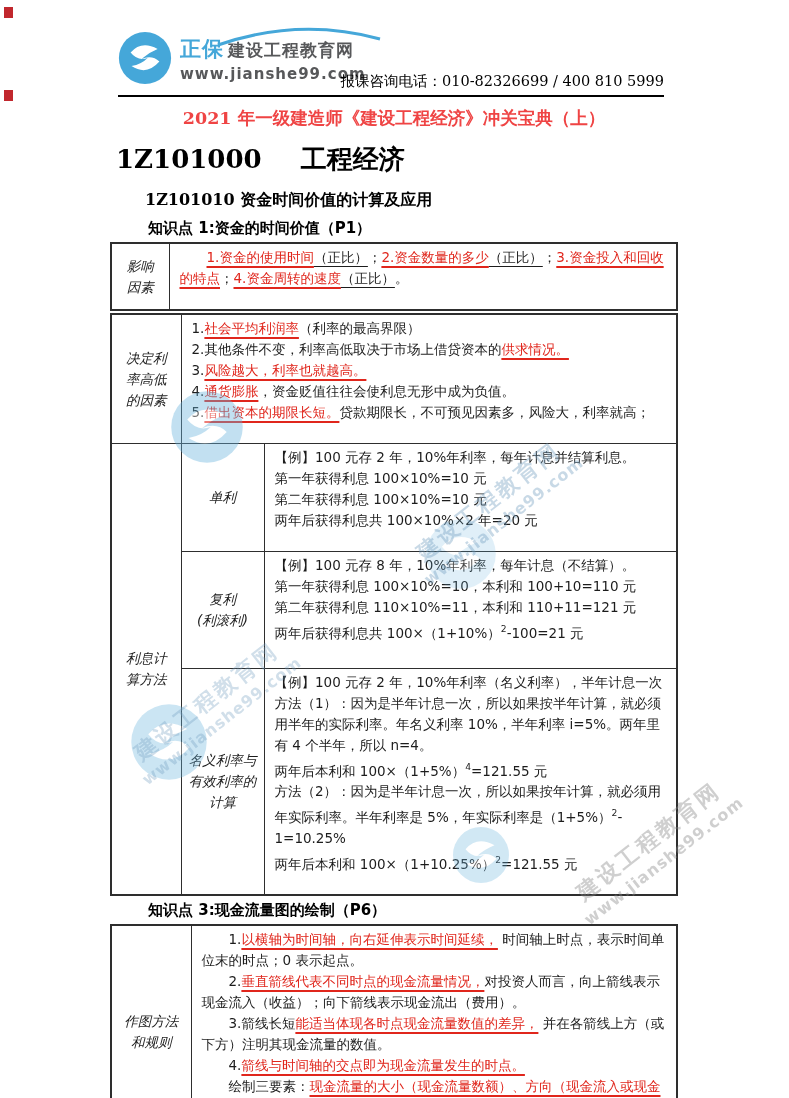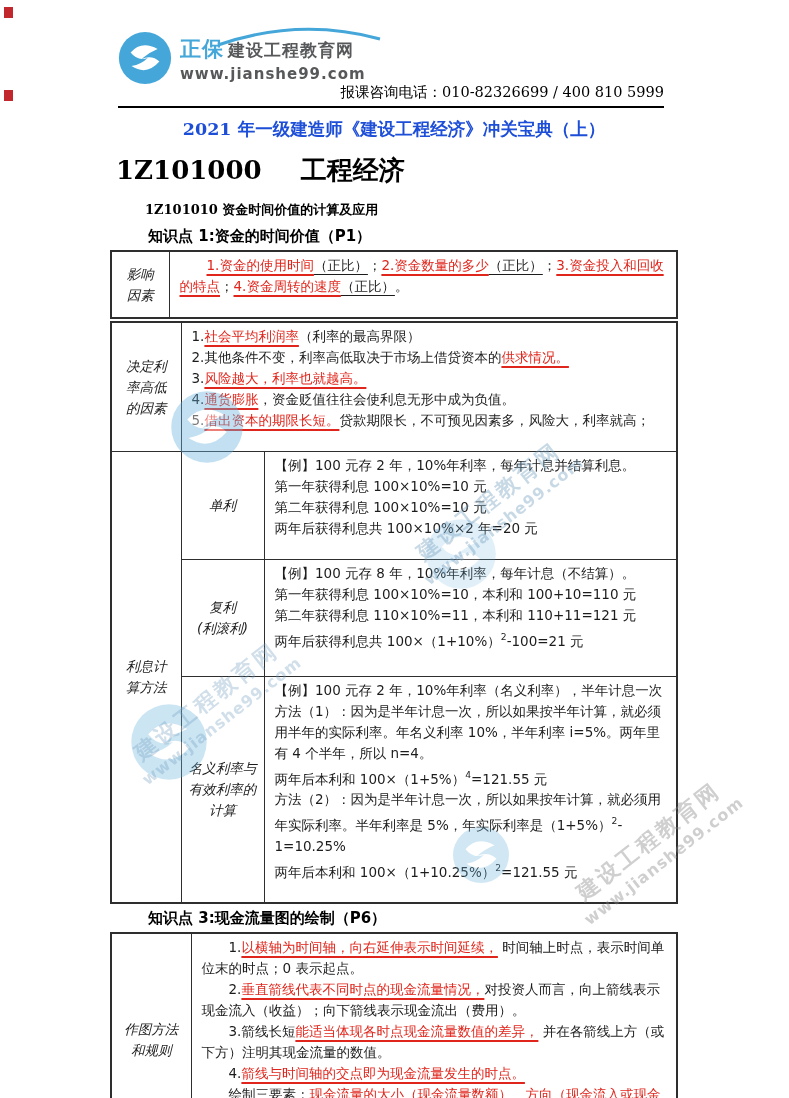--- a/index.html
+++ b/index.html
@@ -11,36 +11,36 @@
   *{margin:0;padding:0;box-sizing:border-box;}
   html,body{background:#ffffff;}
   body{font-family:"DejaVu Sans",sans-serif;color:var(--ink);}
   .page{position:relative;width:789px;height:1098px;margin:0 auto;background:#fff;overflow:hidden;}
   .redmark{position:absolute;left:4px;width:9px;height:11px;background:#c1272d;}
   .rm1{top:7px;} .rm2{top:90px;}
 
   .content{padding:0 111px 0 110px;}
 
   
-  .hdr{position:relative;height:108px;margin-left:8px;margin-right:14px;border-bottom:2px solid #000;}
+  .hdr{position:relative;height:97px;margin-left:8px;margin-right:14px;border-bottom:2px solid #000;}
   .logo{position:absolute;left:0;top:31px;display:flex;align-items:flex-start;}
   .logo-circle{width:54px;height:54px;flex:0 0 54px;}
   .logo-text{margin-left:8px;position:relative;padding-top:4px;}
   .logo-arc{position:absolute;left:34px;top:-6px;pointer-events:none;}
   .logo-row1{display:flex;align-items:baseline;white-space:nowrap;}
   .brand{color:var(--blue);font-weight:bold;font-size:21px;letter-spacing:1px;}
   .site{color:#57585a;font-weight:bold;font-size:17px;margin-left:4px;letter-spacing:1px;}
   .url{color:#57585a;font-weight:bold;font-size:15px;margin-top:2px;letter-spacing:1px;}
   .phone{position:absolute;right:0;bottom:4px;font-family:"DejaVu Serif",serif;font-size:14.5px;color:#000;}
 
   
-  .subtitle{margin-top:9px;text-align:center;font-family:"DejaVu Serif",serif;font-weight:bold;font-size:17.5px;color:#1d4ed8;}
+  .subtitle{margin-top:9px;text-align:center;font-family:"DejaVu Serif",serif;font-weight:bold;font-size:17.5px;color:#ef4444;}
   .chapter{margin-top:9px;margin-left:6px;font-family:"DejaVu Serif",serif;font-weight:bold;font-size:26px;line-height:40px;color:#000;}
   .chapter .ctitle{margin-left:30px;}
-  .section{margin-top:11px;margin-left:35px;font-family:"DejaVu Serif",serif;font-weight:bold;font-size:13px;color:#000;}
+  .section{margin-top:11px;margin-left:35px;font-family:"DejaVu Serif",serif;font-weight:bold;font-size:16px;color:#000;}
   .kp{margin:8px 0 4px 38px;font-weight:bold;font-size:15px;color:#000;}
 
   
   table{width:100%;border-collapse:collapse;table-layout:fixed;}
   table{border:2px solid var(--border);}
   td{border:1.4px solid var(--border);font-size:13.5px;line-height:21px;}
   td.rhead{text-align:center;vertical-align:middle;padding:2px 3px;font-style:italic;}
   td.cell{vertical-align:top;padding:3px 8px 20px 10px;}
   .rl{min-height:21px;}
   .ind{text-indent:2em;}

